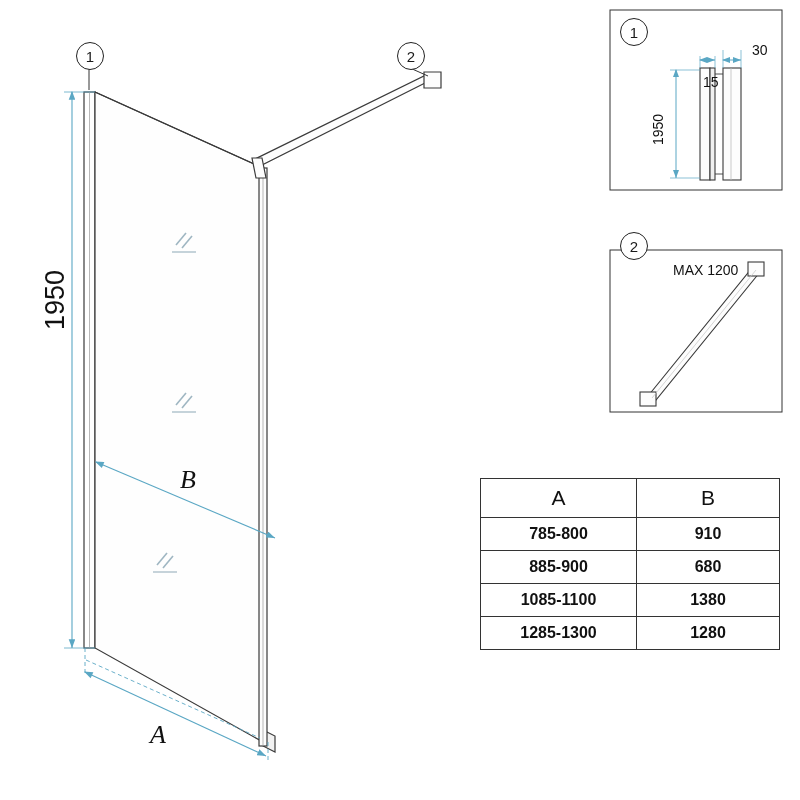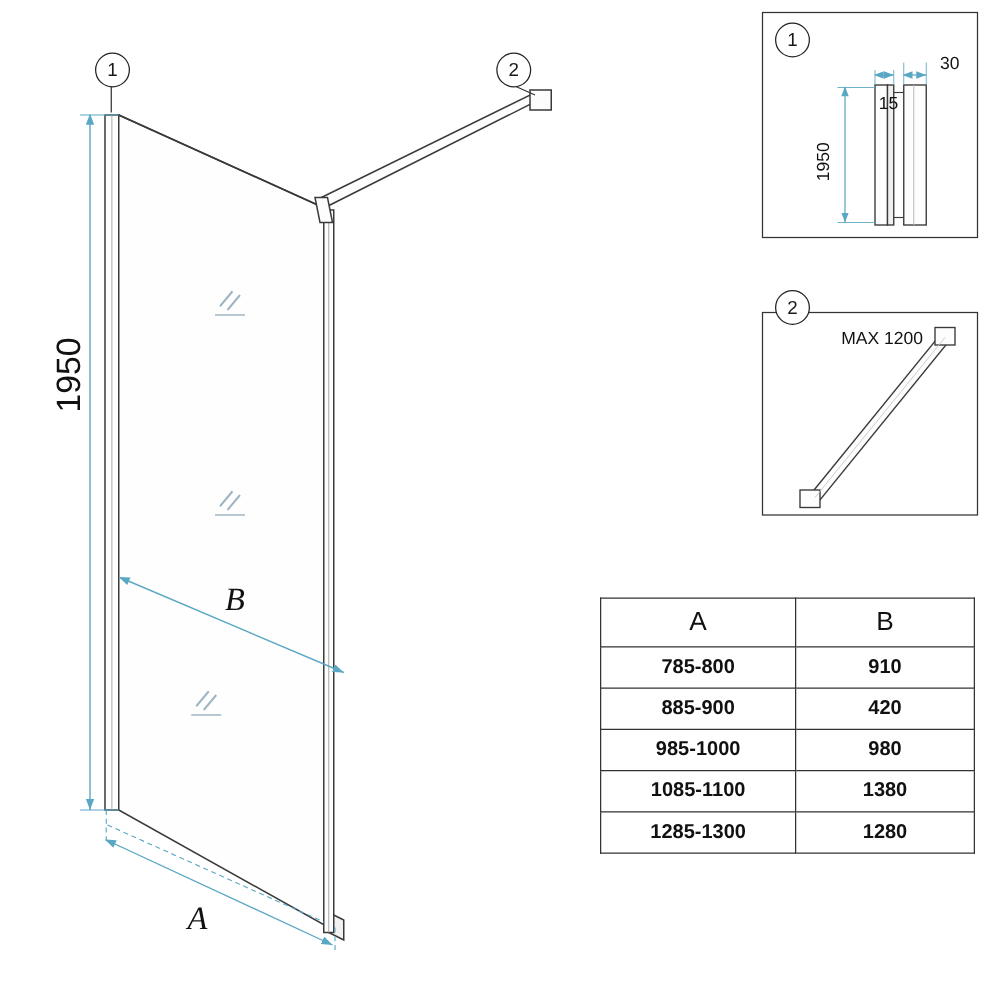--- a/index.html
+++ b/index.html
@@ -179,25 +179,21 @@
       <th>B</th>
     </tr>
   </thead>
   <tbody>
     <tr>
       <td>785-800</td>
       <td>910</td>
     </tr>
     <tr>
       <td>885-900</td>
-      <td>420</td>
-    </tr>
-    <tr>
-      <td>985-1000</td>
-      <td>980</td>
+      <td>680</td>
     </tr>
     <tr>
       <td>1085-1100</td>
       <td>1380</td>
     </tr>
     <tr>
       <td>1285-1300</td>
       <td>1280</td>
     </tr>
   </tbody>

